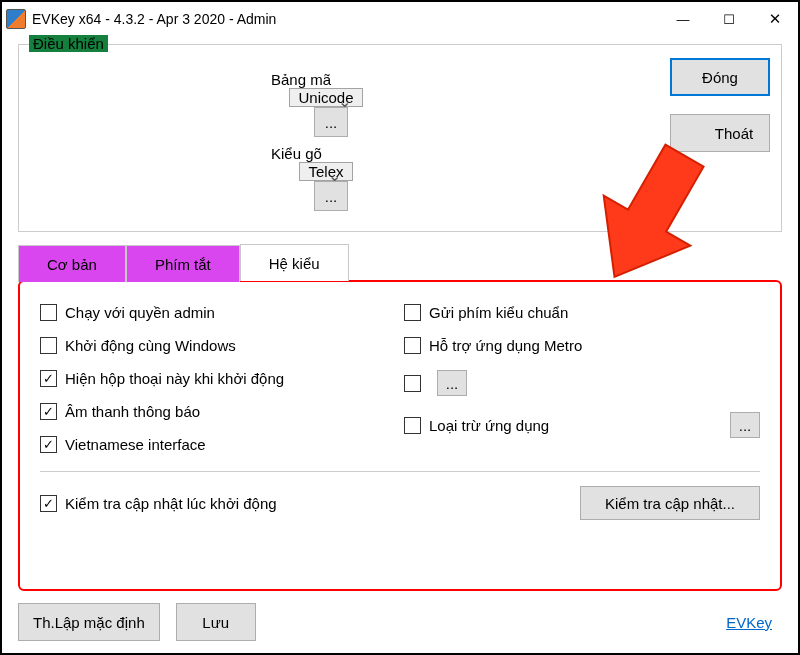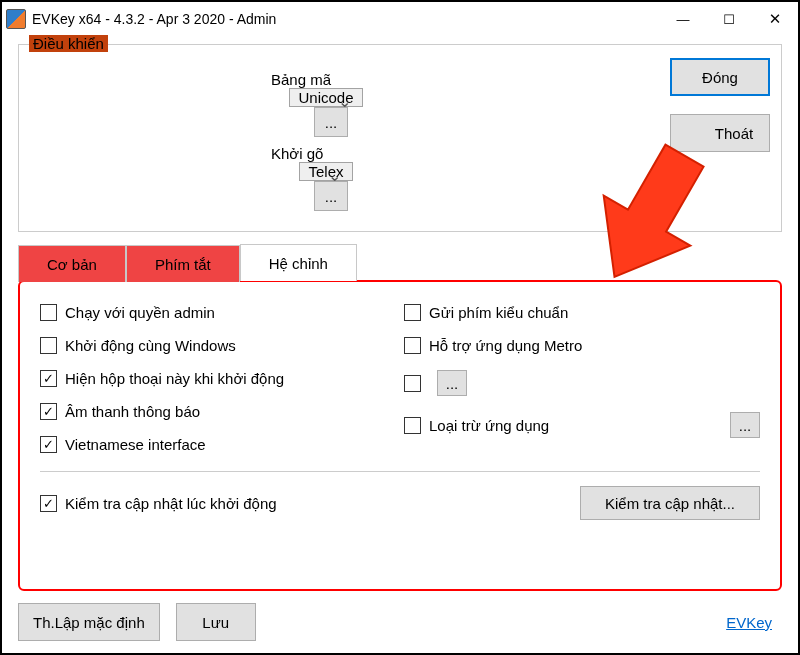--- a/index.html
+++ b/index.html
@@ -62,21 +62,21 @@
   .groupbox {
     border: 1px solid #ccc;
     position: relative;
     padding: 18px 12px 12px 12px;
     margin-bottom: 8px;
   }
   .groupbox .legend {
     position: absolute;
     top: -10px;
     left: 10px;
-    background: #c2410c;
+    background: #15803d;
     padding: 0 4px;
     font-size: 15px;
   }
   .ctrl-row {
     display: flex;
     align-items: center;
     margin: 8px 0;
     flex-direction: column;
   }
   .ctrl-row .lbl {
@@ -133,21 +133,21 @@
   .tabstrip {
     display: flex;
     margin-top: 4px;
     position: relative;
     z-index: 2;
   }
   .tab {
     padding: 10px 28px 8px 28px;
     border: 1px solid #c8c8c8;
     border-bottom: none;
-    background: #ef4444;
+    background: #d946ef;
     margin-right: 0;
     position: relative;
     top: 1px;
     cursor: default;
   }
   .tab.active {
     background: #fff;
     border-color: #c8c8c8;
     top: 0;
     padding-bottom: 9px;
@@ -243,21 +243,21 @@
         <div class="lbl">Bảng mã</div>
         <div class="combo">
           <span>Unicode</span>
         </div>
         <div class="dots-btn">
             <span>...</span>
           </div>
       </div>
 
       <div class="ctrl-row">
-        <div class="lbl">Khởi gõ</div>
+        <div class="lbl">Kiểu gõ</div>
         <div class="combo">
           <span>Telex</span>
         </div>
         <div class="dots-btn">
             <span>...</span>
           </div>
       </div>
     </div>
 
     <div class="side-btns">
@@ -265,21 +265,21 @@
           <span>Đóng</span>
         </div>
       <div class="btn" style="position:relative;overflow:hidden;">
           <span style="position:relative;left:14px;">Thoát</span>
         </div>
     </div>
 
     <div class="tabstrip">
       <div class="tab"><span>Cơ bản</span></div>
       <div class="tab"><span>Phím tắt</span></div>
-      <div class="tab active"><span>Hệ chỉnh</span></div>
+      <div class="tab active"><span>Hệ kiểu</span></div>
     </div>
 
     <div class="tabpanel">
       <div class="check-cols">
         <div class="check-col">
           <label class="check-row">
             <span class="chk"></span>
             <span>Chạy với quyền admin</span>
           </label>
           <label class="check-row">

